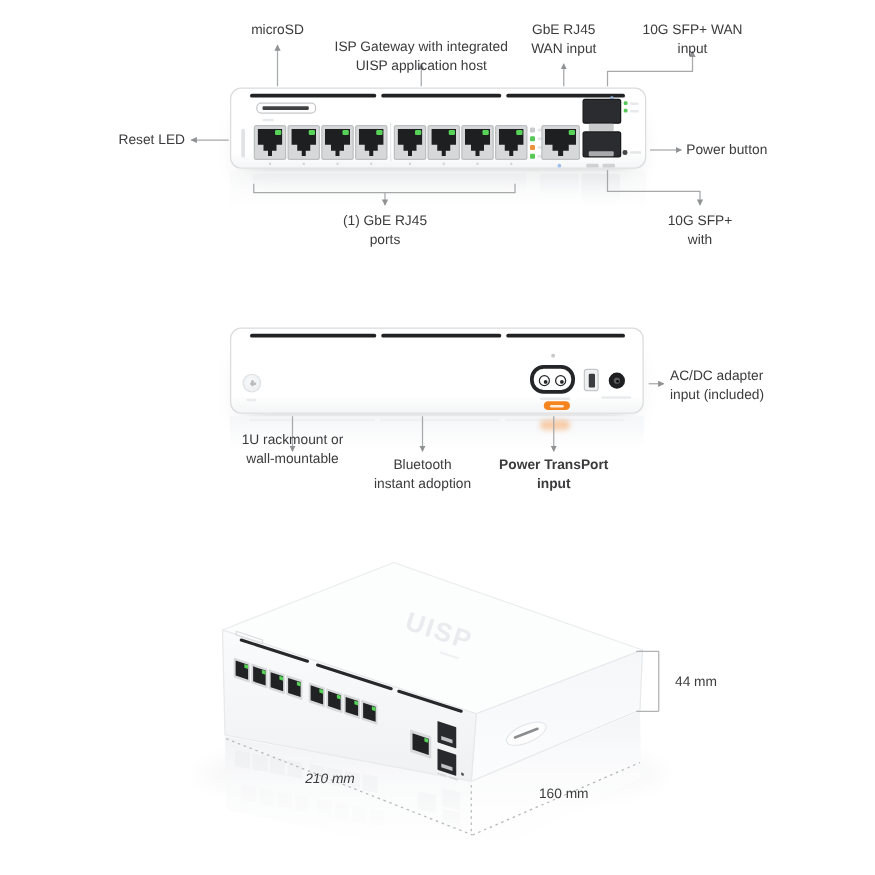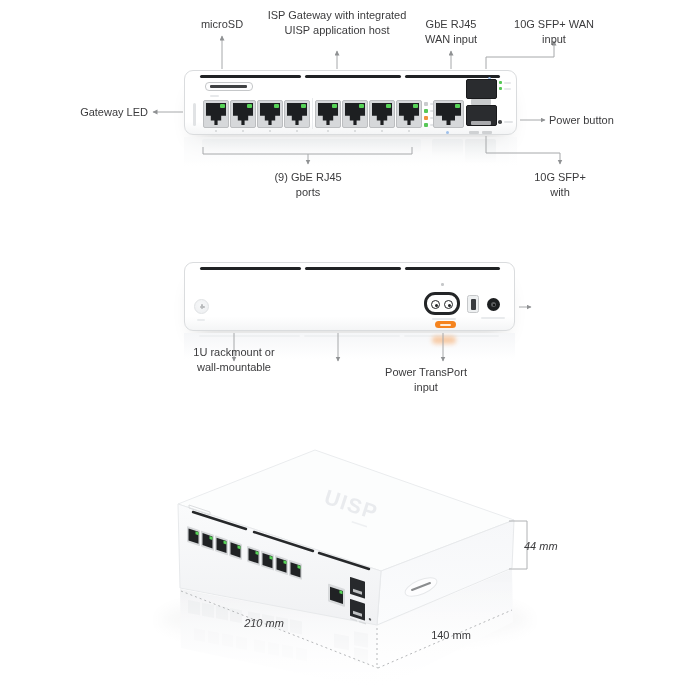--- a/index.html
+++ b/index.html
@@ -338,35 +338,39 @@
         <path d="M377,628 L377,667"></path>
         <path d="M378,668 L512,610"></path>
       </g>
       <g stroke="#b0b2b4" stroke-width="1" fill="none">
         <path d="M509,521 H527 M527,521 V569 M509,569 H527"></path>
       </g>
     </g>
   </svg>
 
   <div class="lbl" style="left:222px;top:17px;">microSD</div>
-  <div class="lbl" style="left:337px;top:8px;">ISP Gateway with integrated
+  <div class="lbl" style="left:337px;top:31px;">ISP Gateway with integrated
 UISP application host</div>
   <div class="lbl" style="left:451px;top:17px;">GbE RJ45
 WAN input</div>
   <div class="lbl" style="left:554px;top:17px;">10G SFP+ WAN
 input</div>
-  <div class="lbl right" style="left:68px;top:105px;width:80px;">Gateway LED</div>
+  <div class="lbl right" style="left:68px;top:105px;width:80px;">Reset LED</div>
   <div class="lbl left" style="left:549px;top:113px;">Power button</div>
-  <div class="lbl" style="left:308px;top:170px;">(9) GbE RJ45
+  <div class="lbl" style="left:308px;top:170px;">(1) GbE RJ45
 ports</div>
   <div class="lbl" style="left:560px;top:170px;">10G SFP+
 with</div>
 
   <div class="lbl" style="left:234px;top:345px;text-align:center;">1U rackmount or
 wall-mountable</div>
-  <div class="lbl" style="left:426px;top:365px;">Power TransPort
+  <div class="lbl" style="left:338px;top:365px;">Bluetooth
+instant adoption</div>
+  <div class="lbl" style="left:443px;top:365px;font-weight:bold;">Power TransPort
 input</div>
-
-  <div class="lbl left" style="left:524px;top:539px;font-style:italic;">44 mm</div>
+  <div class="lbl left" style="left:536px;top:294px;">AC/DC adapter
+input (included)</div>
+
+  <div class="lbl left" style="left:540px;top:539px;">44 mm</div>
   <div class="lbl" style="left:264px;top:616px;font-style:italic;">210 mm</div>
-  <div class="lbl" style="left:451px;top:628px;">140 mm</div>
+  <div class="lbl" style="left:451px;top:628px;">160 mm</div>
 
 </div>
 
 </body></html>

